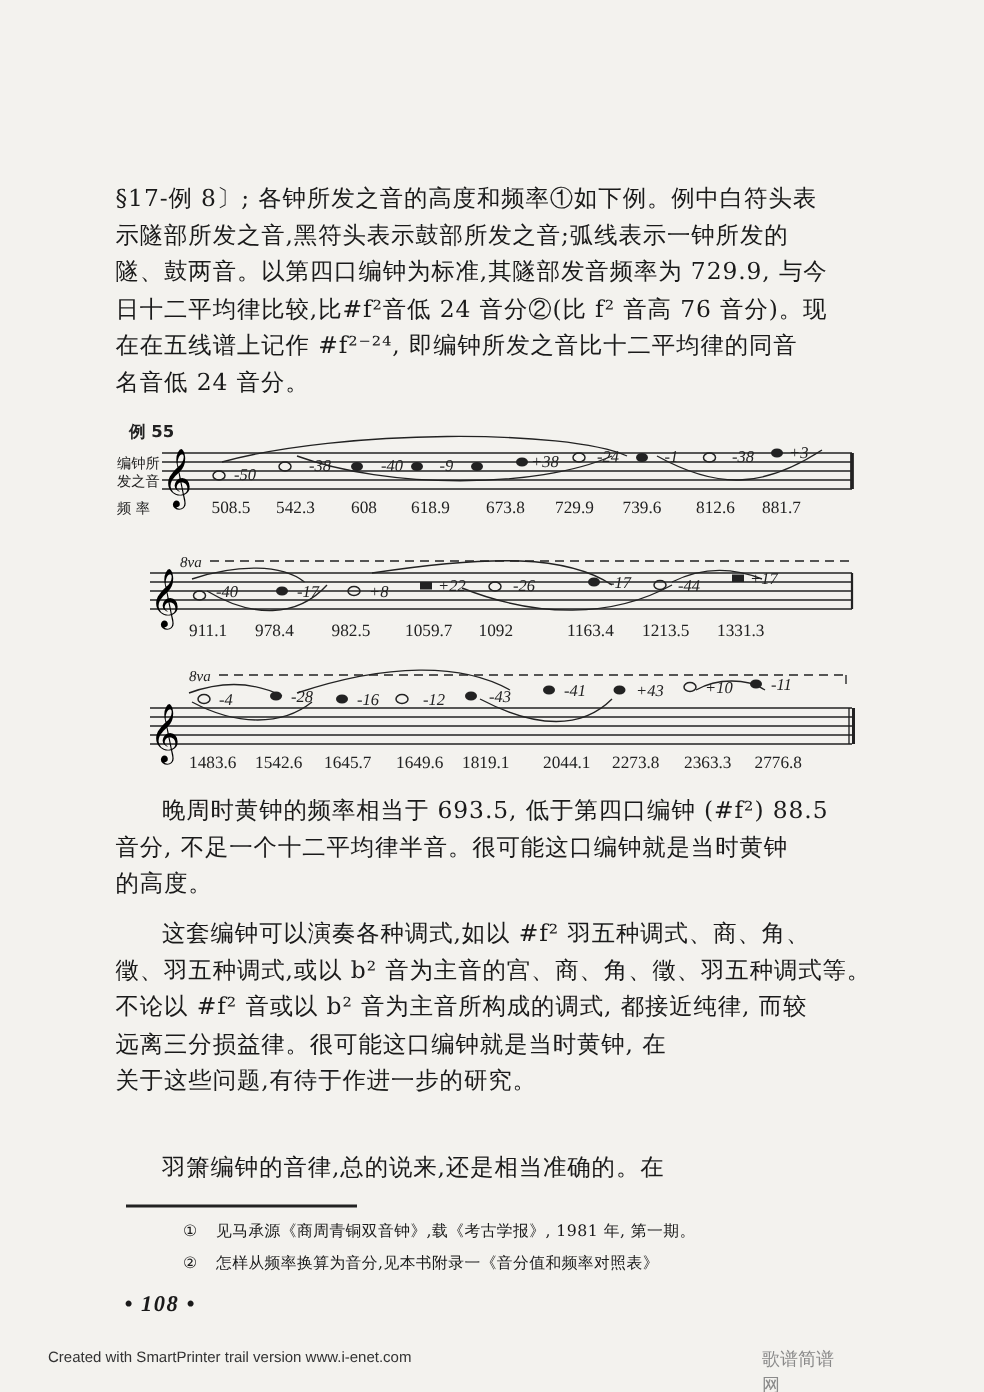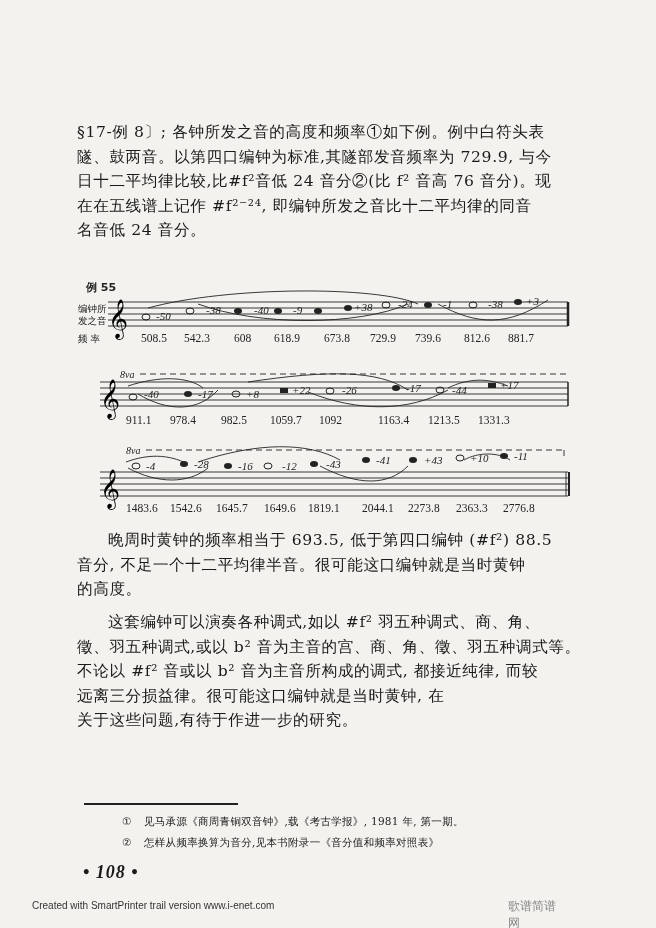--- a/index.html
+++ b/index.html
@@ -12,32 +12,33 @@
   .indent { padding-left:31px; }
   .music { position:absolute; left:78px; }
   .music svg { display:block; }
   .freq { font-family:"Liberation Serif", serif; font-size:11.5px; fill:#222; }
   .dev { font-family:"Liberation Serif", serif; font-style:italic; font-size:11px; fill:#222; }
   .lbl { font-family:"DejaVu Sans", sans-serif; font-size:9.5px; fill:#222; }
   .footrule { position:absolute; left:84px; top:803px; width:154px; height:1.5px; background:#222; }
   .footnotes { position:absolute; left:90px; top:811px; font-size:10.5px; line-height:21px; letter-spacing:0.3px; }
   .footnotes .fn { display:block; white-space:nowrap;margin-left:32px; }
   .footnotes .mk { display:inline-block; width:22px; }
-  .pagenum { position:absolute; left:83px; top:862px; font-family:"Liberation Serif", serif; font-style:italic; font-weight:bold; font-size:18px; letter-spacing:1px; }
+  .pagenum { position:absolute; left:83px; top:862px; font-family:"Liberation Serif", serif; font-style:italic; font-weight:bold; font-size:15px; letter-spacing:1px; }
   .watermark-left { position:absolute; left:32px; top:900px; font-family:"Liberation Sans", sans-serif; font-size:10px; color:#333; }
   .watermark-right { position:absolute; left:508px; top:898px; font-family:"DejaVu Sans", sans-serif; font-size:12px; color:#8a8a8a; }
   .watermark-right .en { color:#e0a020; }
 </style>
 </head>
 <body>
 
 <div class="page">
 
   <div class="para" style="top:120px;">
     <span class="ln">§17-例 8〕; 各钟所发之音的高度和频率①如下例。例中白符头表</span>
+    <span class="ln">示隧部所发之音,黑符头表示鼓部所发之音;弧线表示一钟所发的</span>
     <span class="ln">隧、鼓两音。以第四口编钟为标准,其隧部发音频率为 729.9, 与今</span>
     <span class="ln">日十二平均律比较,比#f²音低 24 音分②(比 f² 音高 76 音分)。现</span>
     <span class="ln">在在五线谱上记作 #f²⁻²⁴, 即编钟所发之音比十二平均律的同音</span>
     <span class="ln">名音低 24 音分。</span>
   </div>
 
   <div class="music" style="top:282px;">
     <svg width="500" height="240" viewBox="0 0 500 240" xmlns="http://www.w3.org/2000/svg">
       <text x="8" y="9" class="lbl" style="font-size:11px;font-weight:bold;">例 55</text>
       <text x="0" y="30" class="lbl">编钟所</text>
@@ -199,20 +200,23 @@
   </div>
 
   <div class="para" style="top:610px;">
     <span class="ln indent">这套编钟可以演奏各种调式,如以 #f² 羽五种调式、商、角、</span>
     <span class="ln">徵、羽五种调式,或以 b² 音为主音的宫、商、角、徵、羽五种调式等。</span>
     <span class="ln">不论以 #f² 音或以 b² 音为主音所构成的调式, 都接近纯律, 而较</span>
     <span class="ln">远离三分损益律。很可能这口编钟就是当时黄钟, 在</span>
     <span class="ln">关于这些问题,有待于作进一步的研究。</span>
   </div>
 
+  <div class="para" style="top:766px;">
+    <span class="ln indent">羽箫编钟的音律,总的说来,还是相当准确的。在</span>
+  </div>
 
   <div class="footrule"></div>
   <div class="footnotes">
     <span class="fn"><span class="mk">①</span><span>见马承源《商周青铜双音钟》,载《考古学报》, 1981 年, 第一期。</span></span>
     <span class="fn"><span class="mk">②</span><span>怎样从频率换算为音分,见本书附录一《音分值和频率对照表》</span></span>
   </div>
 
   <div class="pagenum">• 108 •</div>
 
   <div class="watermark-left">Created with SmartPrinter trail version www.i-enet.com</div>

